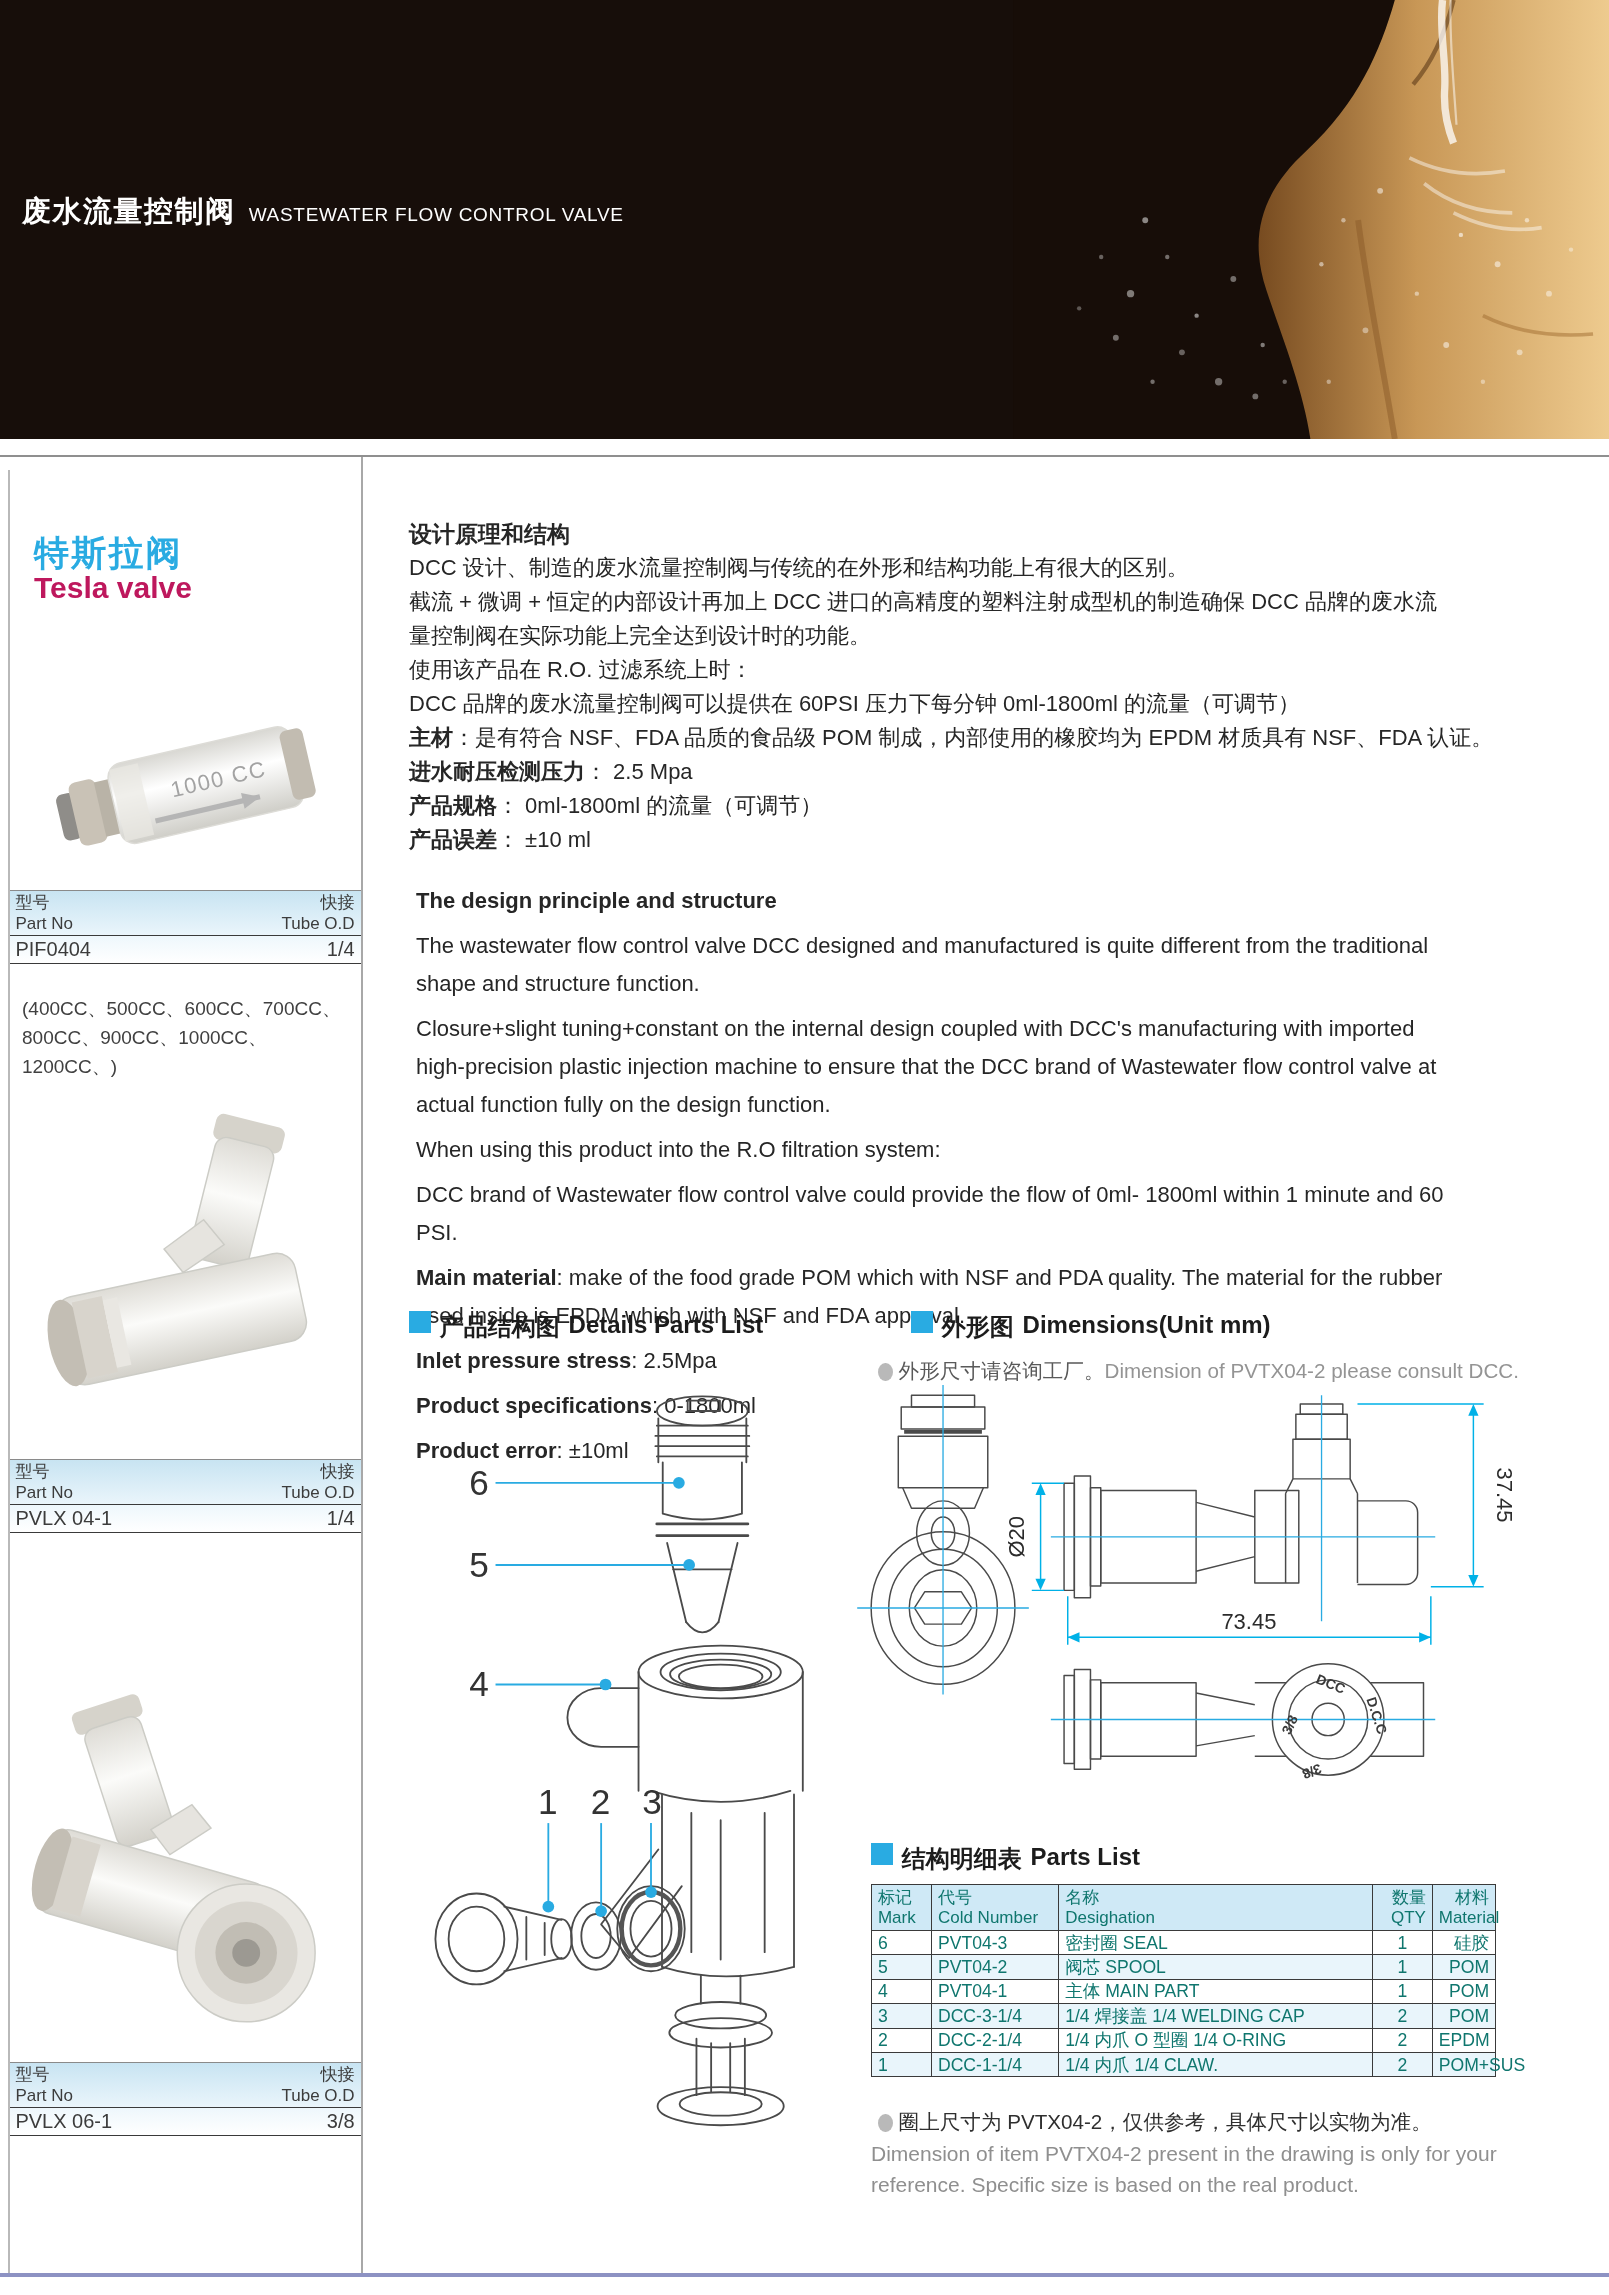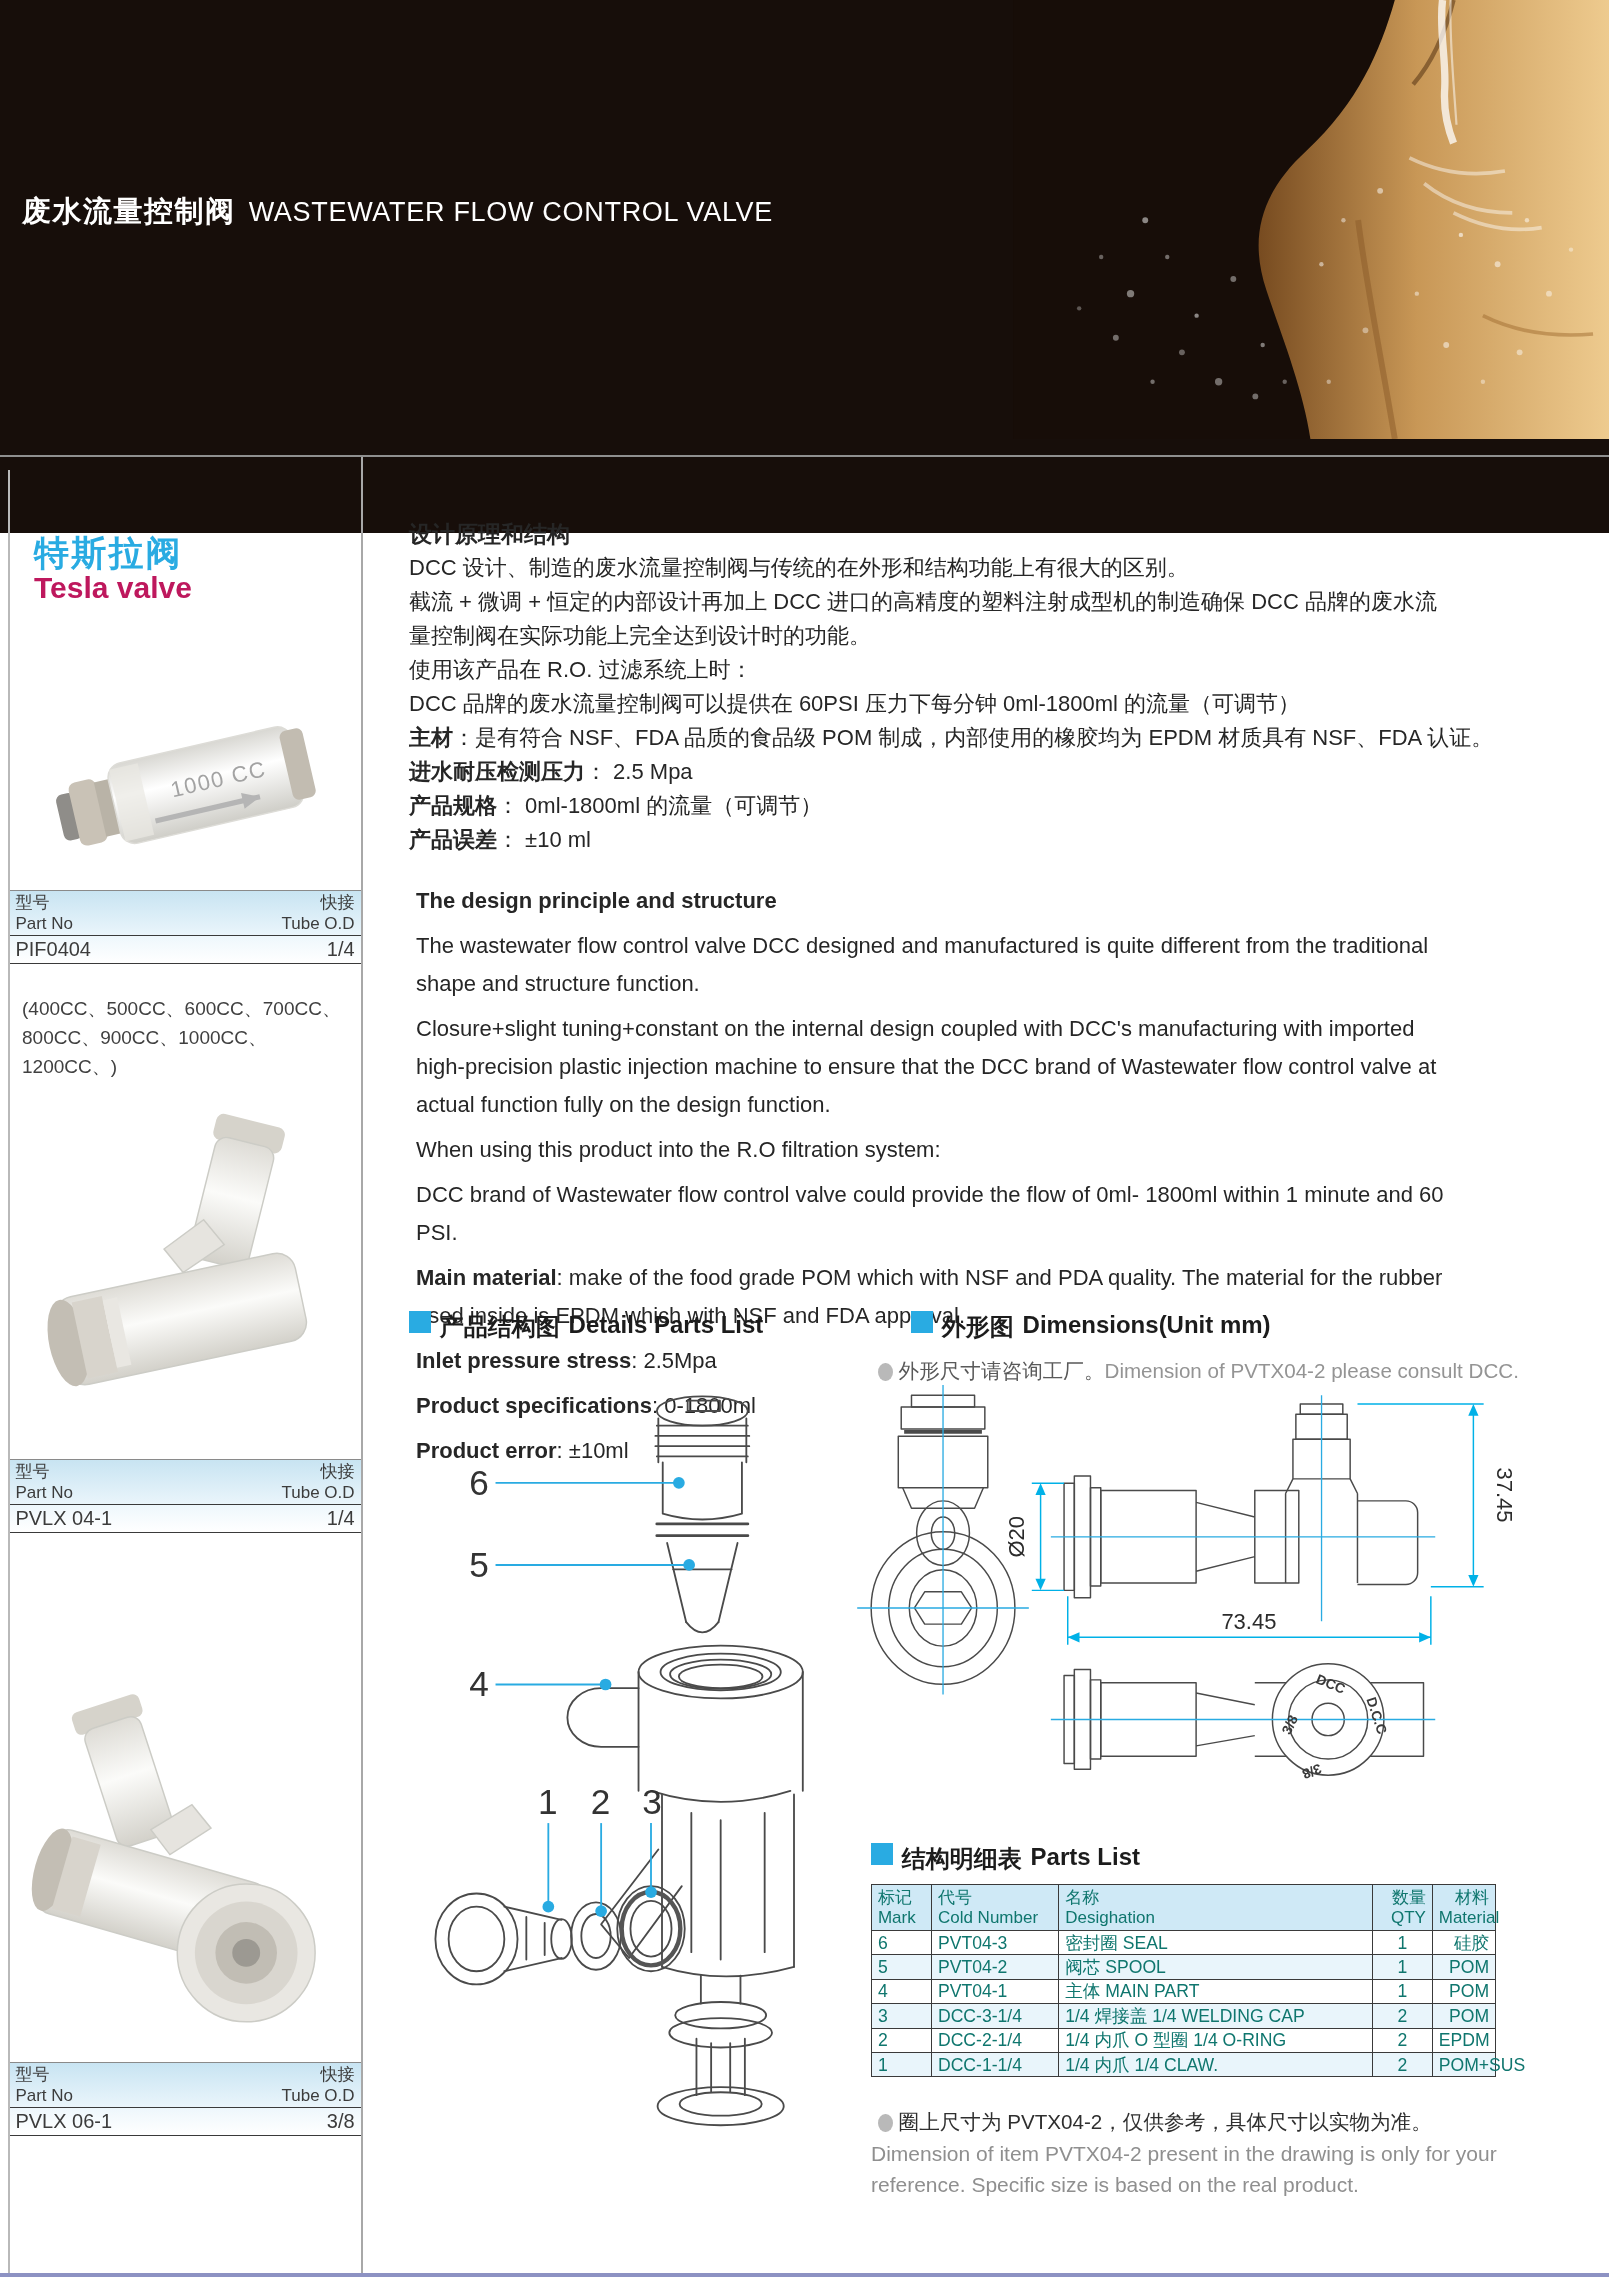--- a/index.html
+++ b/index.html
@@ -1,24 +1,24 @@
 <!DOCTYPE html>
 <html style="font-size:11.7px"><head>
 <meta charset="utf-8">
 <style>
   html,body{margin:0;padding:0;background:#ffffff;}
   .page{position:relative;width:1610px;height:2295px;background:#ffffff;
         font-family:"Liberation Sans",sans-serif;color:#2b2b2b;overflow:hidden;}
 
   
-  .banner{position:absolute;left:0;top:0;width:1610px;height:533px;background:#170e0a;}
+  .banner{position:absolute;left:0;top:0;width:1610px;height:439px;background:#170e0a;}
   .banner-title{position:absolute;left:22px;top:192px;display:flex;align-items:baseline;gap:13.2px;
                 color:#ffffff;white-space:nowrap;}
   .banner-title .zh{font-size:29px;font-weight:bold;letter-spacing:1.5px;}
-  .banner-title .en{font-size:27px;font-weight:400;letter-spacing:0.7px;}
+  .banner-title .en{font-size:19px;font-weight:400;letter-spacing:0.7px;}
   .banner-photo{position:absolute;right:0;top:0;width:597px;height:439px;}
 
   
   .rule-top{position:absolute;left:0;top:455px;width:1610px;height:1.5px;background:#8f8f8f;}
   .rule-bottom{position:absolute;left:0;top:2273px;width:1610px;height:4.4px;background:#8d92c3;}
   .v-div-left{position:absolute;left:8px;top:470px;width:1.5px;height:1803px;background:#b9b9b9;}
   .v-div-right{position:absolute;left:361px;top:457px;width:1.5px;height:1816px;background:#a8a8a8;}
 
   
   .sb-title-zh{position:absolute;left:34px;top:530px;font-size:35px;font-weight:bold;color:#29abe2;letter-spacing:2.2px;}

